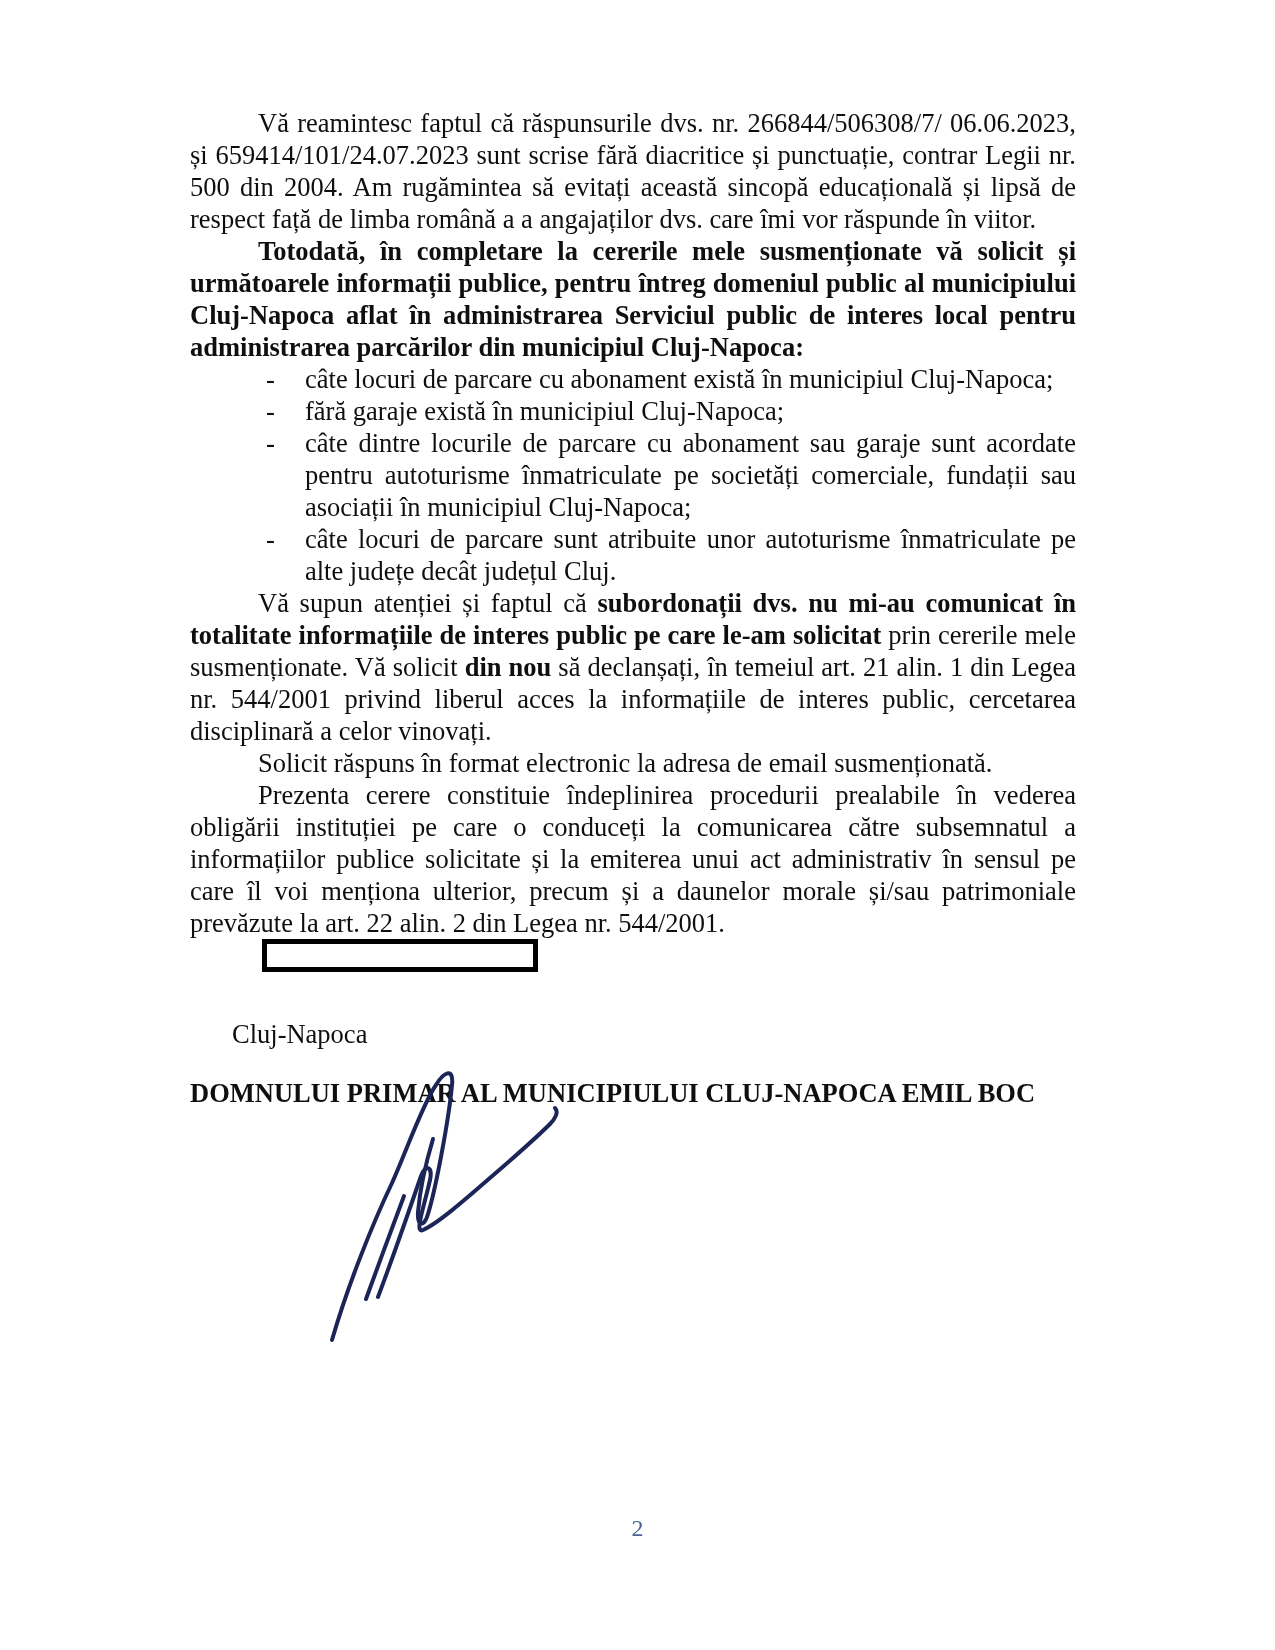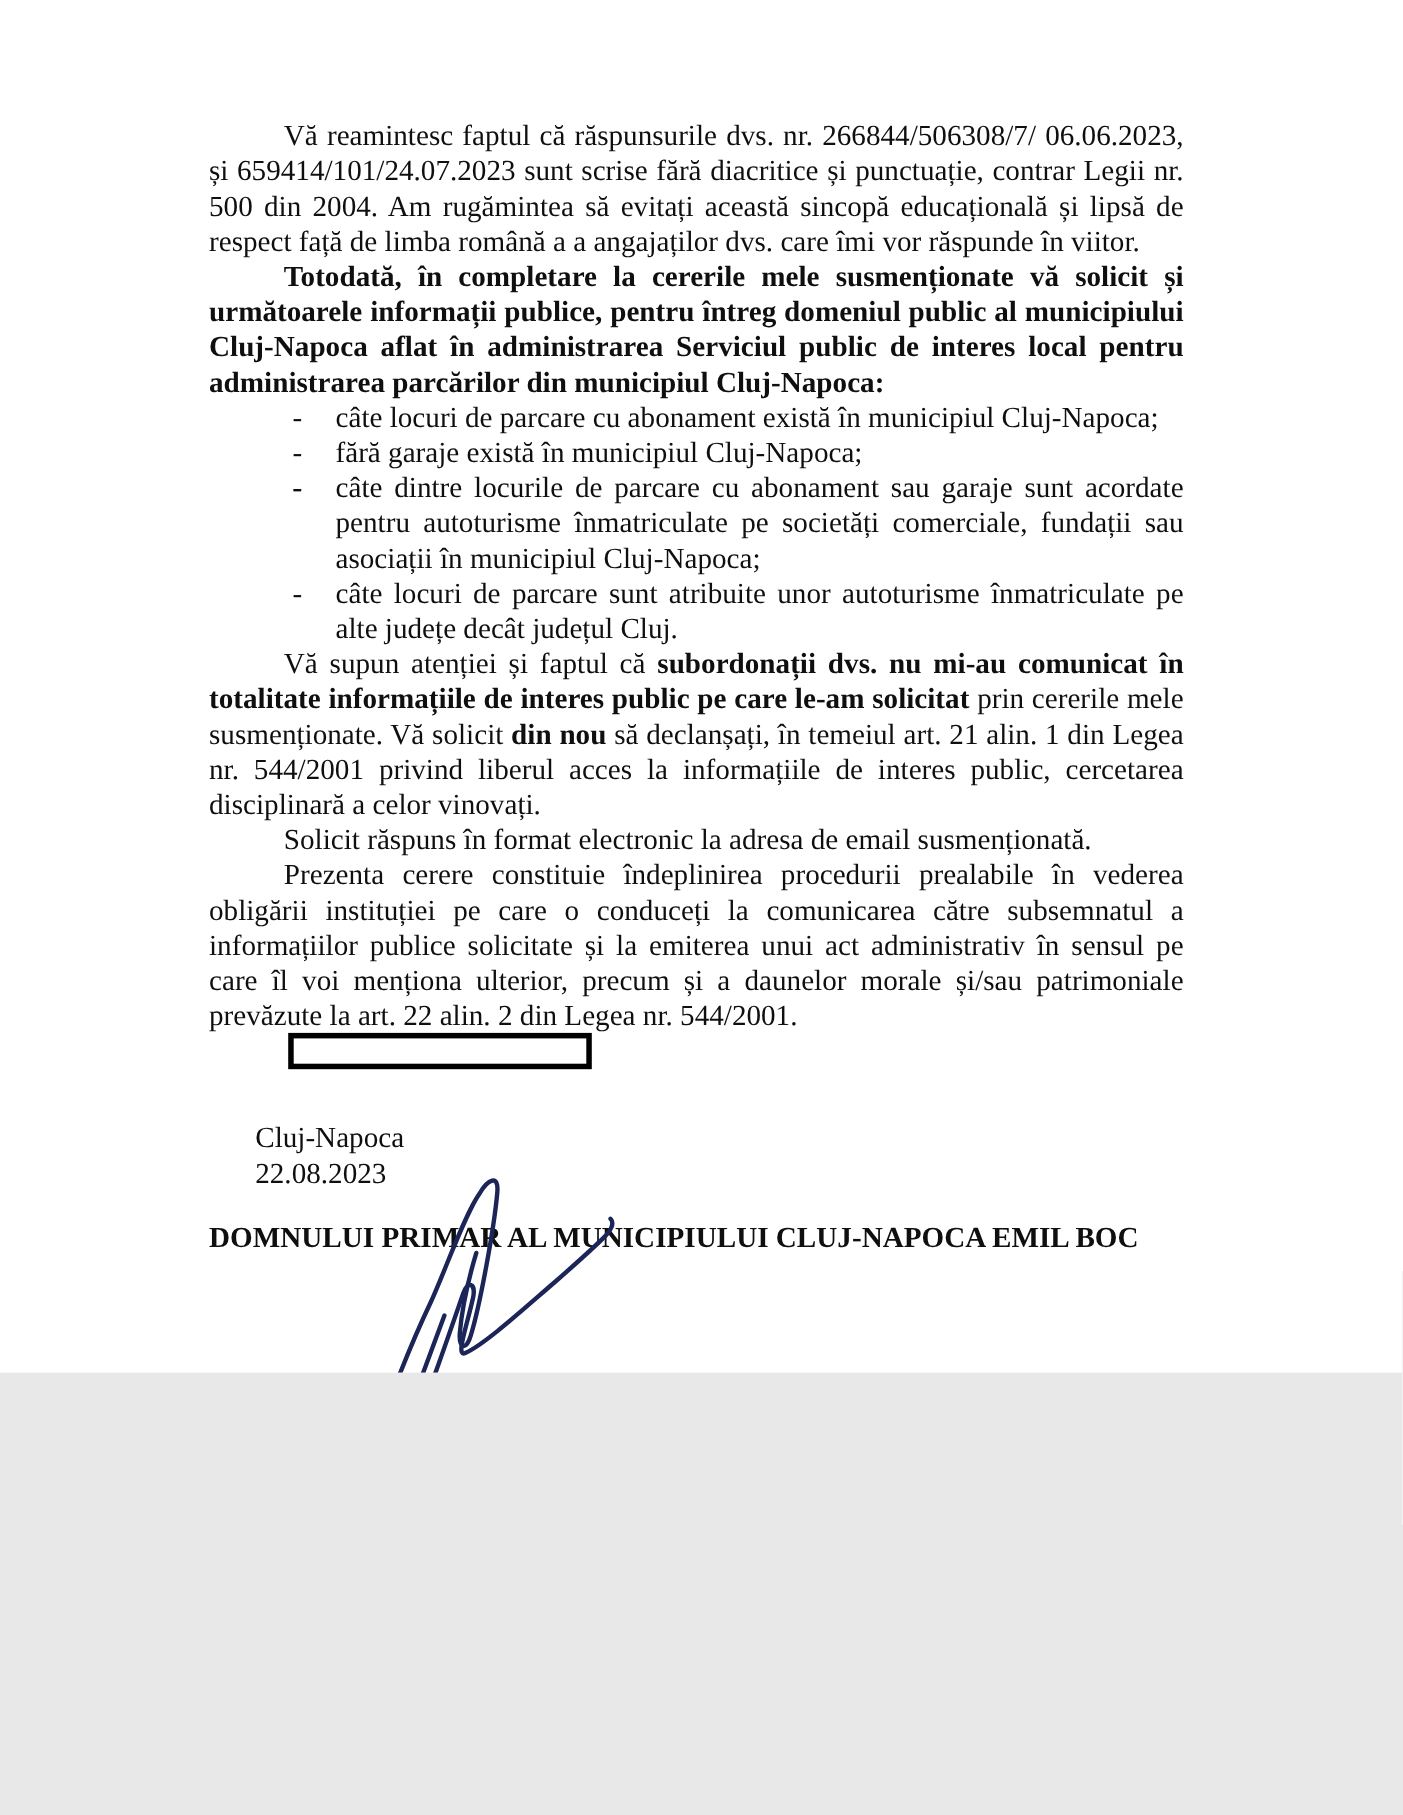--- a/index.html
+++ b/index.html
@@ -1,18 +1,18 @@
 <!DOCTYPE html>
 <html lang="ro"><head>
 <meta charset="utf-8">
 <style>
   html,body { margin:0; padding:0; background:#e8e8e8; }
   .page {
     position:relative;
-    width:1275px; height:1248px;
+    width:1275px; height:1650px;
     margin:0 auto;
     background:#ffffff;
     font-family:"Liberation Serif","DejaVu Serif",serif;
     font-size:26.5px;
     line-height:32px;
     color:#0f0f0f;
     overflow:hidden;
   }
   .content {
     position:absolute;
@@ -107,21 +107,20 @@
 
     <p class="body">Solicit răspuns în format electronic la adresa de email susmenționată.</p>
 
     <p class="body">Prezenta cerere constituie îndeplinirea procedurii prealabile în vederea obligării instituției pe care o conduceți la comunicarea către subsemnatul a informațiilor publice solicitate și la emiterea unui act administrativ în sensul pe care îl voi menționa ulterior, precum și a daunelor morale și/sau patrimoniale prevăzute la art. 22 alin. 2 din Legea nr. 544/2001.</p>
 
 
     <div class="redaction-box"></div>
 
     <div class="place-date">
       <div>Cluj-Napoca</div>
-      <div>22.08.2023</div>
     </div>
 
     <div class="addressee">DOMNULUI PRIMAR AL MUNICIPIULUI CLUJ-NAPOCA EMIL BOC</div>
 
   </div>
 
   <svg class="signature-svg" viewBox="0 0 260 310" aria-hidden="true">
     <g fill="none" stroke-width="4" stroke-linecap="round" stroke-linejoin="round">
       <path d="M22,305 C38,250 62,190 82,148 C96,117 113,68 126,50 C133,38 144,31 142,50 C139,83 126,153 118,179 C114,193 107,191 108,177 C110,154 117,124 123,104" stroke="#1c2558"></path>
       <path d="M68,262 C83,222 99,176 111,141 C115,129 123,131 120,145 C114,172 104,199 113,195 C131,187 167,154 195,130 C211,116 228,101 240,89 C245,84 249,77 245,73" stroke="#1c2558"></path>

